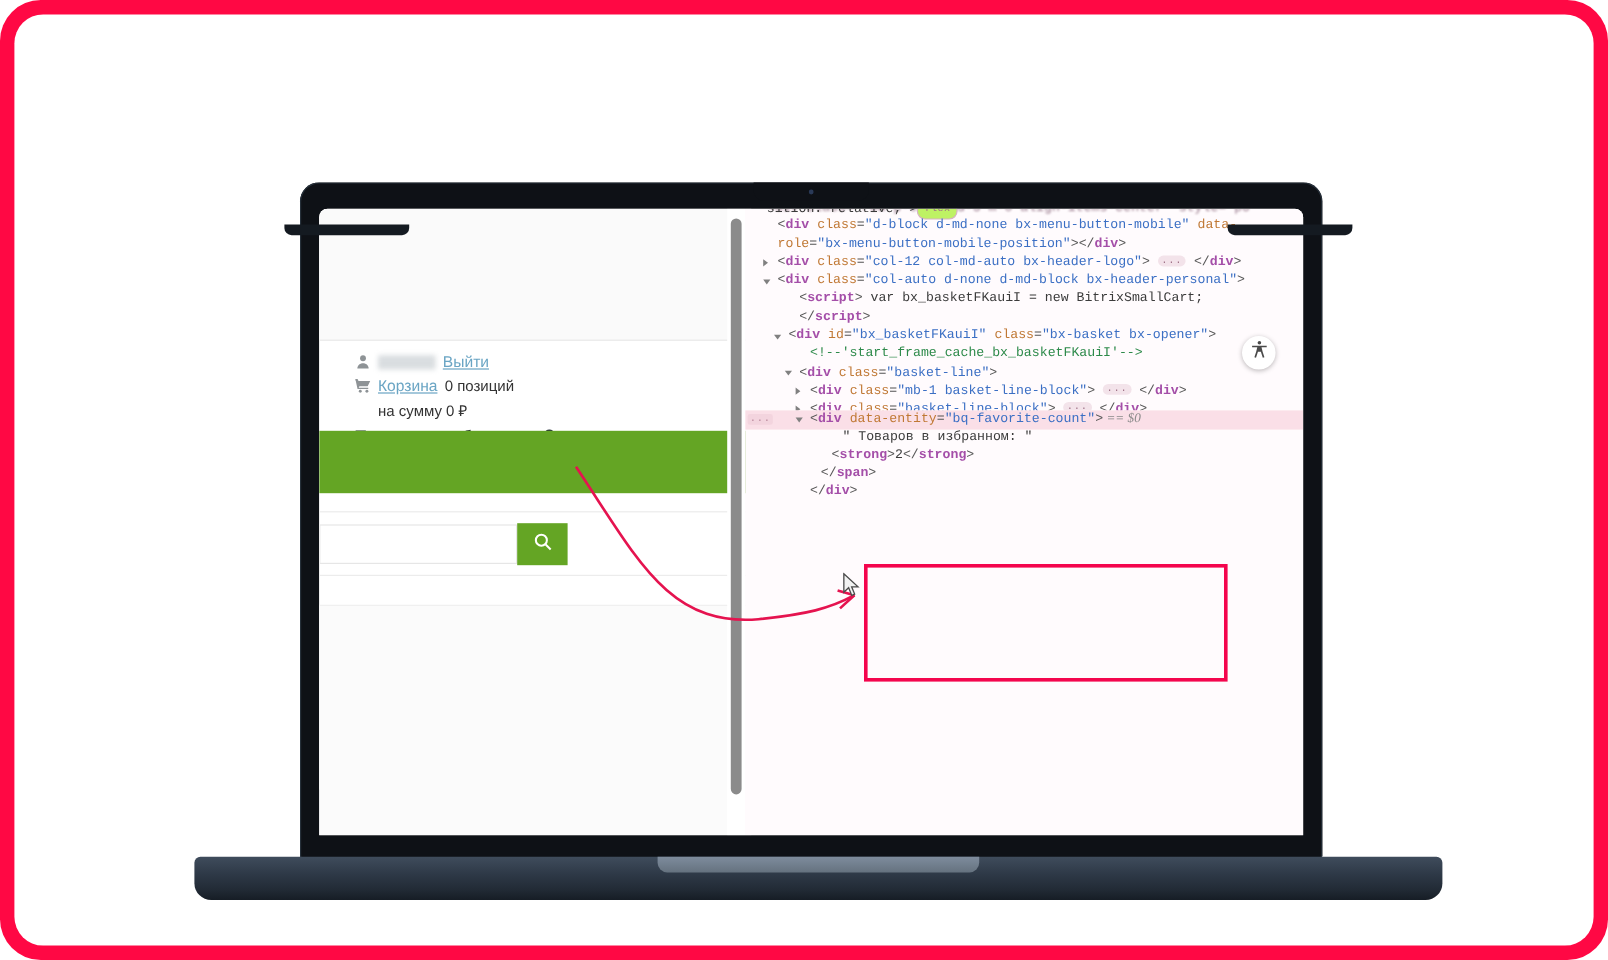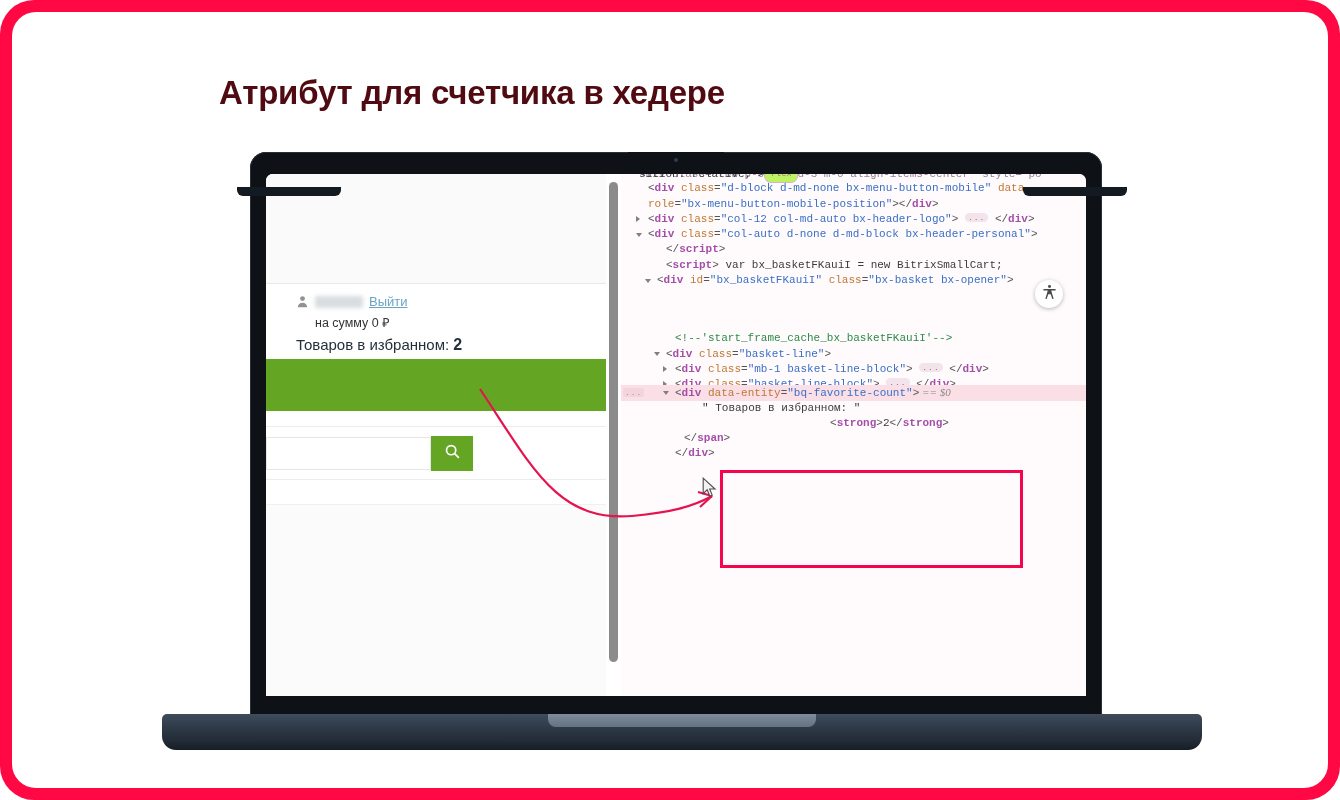--- a/index.html
+++ b/index.html
@@ -338,21 +338,20 @@
   
   #mouse-cursor { position: absolute; left: 690px; top: 465px; z-index: 55; }
   #mouse-cursor svg { width: 16px; height: 22px; }
 </style>
 </head>
 <body>
 
 <div id="slide-frame">
   <div id="slide-inner">
 
-    <div id="slide-title">Атрибут для счетчика в хедере</div>
 
     <div id="laptop">
       <div id="laptop-lid">
 
         <div id="notch"></div>
         <div id="camera-dot"></div>
 
         <div id="laptop-screen">
 
           <div id="browser-page">
@@ -363,20 +362,31 @@
                 <span class="mini-icon">
                   <svg viewBox="0 0 16 16">
                       <circle cx="8" cy="4.4" r="3"></circle>
                       <path d="M2.2 15c0-3.4 2.6-5.6 5.8-5.6S13.8 11.6 13.8 15z"></path>
                     </svg>
                 </span>
                 <span id="username-blur"></span>
                 <a class="hp-link" href="#">Выйти</a>
               </div>
 
+              <div class="hp-row">
+                <span class="mini-icon">
+                  <svg viewBox="0 0 16 16">
+                      <path d="M0 1h2.4l1 2h12l-2.6 5.4H4.3L3.6 10h9.8v1.4H2.4L0.6 3.1 0 2.4z"></path>
+                      <circle cx="5.2" cy="13.6" r="1.5"></circle>
+                      <circle cx="12" cy="13.6" r="1.5"></circle>
+                    </svg>
+                </span>
+                <a class="hp-link" href="#">Корзина</a>
+                <span class="hp-text">0 позиций</span>
+              </div>
 
               <div id="basket-sum">на сумму 0 ₽</div>
 
               <div id="favorite-count">
                 <span>Товаров в избранном:</span>
                 <strong>2</strong>
               </div>
             </div>
 
             <div id="green-banner"></div>
@@ -402,30 +412,30 @@
 
           <div id="devtools">
             <div id="top-cut-line">
               <div class="inner">&lt;div class="row p-0 pr-md-3 m-0 align-items-center" style="po</div>
             </div>
             <div id="code-scroll">
                 <div class="code-line" style="padding-left: 18px;"><span class="plain">sition: relative;"&gt;</span><span class="flex-badge">flex</span></div>
                 <div class="code-line wrapped" style="padding-left: 27px;"><span class="punct">&lt;</span><span class="tag">div</span><span class="attr"> class</span><span class="punct">=</span><span class="val">"d-block d-md-none bx-menu-button-mobile"</span><span class="attr"> data-role</span><span class="punct">=</span><span class="val">"bx-menu-button-mobile-position"</span><span class="punct">&gt;</span><span class="punct">&lt;/</span><span class="tag">div</span><span class="punct">&gt;</span></div>
                 <div class="code-line" style="padding-left: 27px;"><span class="twisty" style="left: 15px;"></span><span class="punct">&lt;</span><span class="tag">div</span><span class="attr"> class</span><span class="punct">=</span><span class="val">"col-12 col-md-auto bx-header-logo"</span><span class="punct">&gt; </span><span class="ellipsis-badge">...</span><span class="punct"> &lt;/</span><span class="tag">div</span><span class="punct">&gt;</span></div>
                 <div class="code-line" style="padding-left: 27px;"><span class="twisty open" style="left: 15px;"></span><span class="punct">&lt;</span><span class="tag">div</span><span class="attr"> class</span><span class="punct">=</span><span class="val">"col-auto d-none d-md-block bx-header-personal"</span><span class="punct">&gt;</span></div>
+                <div class="code-line" style="padding-left: 45px;"><span class="punct">&lt;</span><span class="tag">script</span><span class="punct">&gt;</span><span class="txt"> var bx_basketFKauiI = new BitrixSmallCart;</span></div>
                 <div class="code-line" style="padding-left: 45px;"><span class="punct">&lt;/</span><span class="tag">script</span><span class="punct">&gt;</span></div>
-                <div class="code-line" style="padding-left: 45px;"><span class="punct">&lt;</span><span class="tag">script</span><span class="punct">&gt;</span><span class="txt"> var bx_basketFKauiI = new BitrixSmallCart;</span></div>
                 <div class="code-line" style="padding-left: 36px;"><span class="twisty open" style="left: 24px;"></span><span class="punct">&lt;</span><span class="tag">div</span><span class="attr"> id</span><span class="punct">=</span><span class="val">"bx_basketFKauiI"</span><span class="attr"> class</span><span class="punct">=</span><span class="val">"bx-basket bx-opener"</span><span class="punct">&gt;</span></div>
-                <div class="code-line" style="padding-left: 54px; margin-top: 43px;"><span class="comment">&lt;!--'start_frame_cache_bx_basketFKauiI'--&gt;</span></div>
+                <div class="code-line" style="padding-left: 54px;"><span class="comment">&lt;!--'start_frame_cache_bx_basketFKauiI'--&gt;</span></div>
                 <div class="code-line" style="padding-left: 45px;"><span class="twisty open" style="left: 33px;"></span><span class="punct">&lt;</span><span class="tag">div</span><span class="attr"> class</span><span class="punct">=</span><span class="val">"basket-line"</span><span class="punct">&gt;</span></div>
                 <div class="code-line" style="padding-left: 54px;"><span class="twisty" style="left: 42px;"></span><span class="punct">&lt;</span><span class="tag">div</span><span class="attr"> class</span><span class="punct">=</span><span class="val">"mb-1 basket-line-block"</span><span class="punct">&gt; </span><span class="ellipsis-badge">...</span><span class="punct"> &lt;/</span><span class="tag">div</span><span class="punct">&gt;</span></div>
                 <div class="code-line" style="padding-left: 54px; height: 8px; overflow: hidden;"><span class="twisty" style="left: 42px;"></span><span class="punct">&lt;</span><span class="tag">div</span><span class="attr"> class</span><span class="punct">=</span><span class="val">"basket-line-block"</span><span class="punct">&gt; </span><span class="ellipsis-badge">...</span><span class="punct"> &lt;/</span><span class="tag">div</span><span class="punct">&gt;</span></div>
                 <div id="selected-row" class="code-line" style="padding-left: 54px;"><span id="left-dots-badge">...</span><span class="twisty open" style="left: 42px;"></span><span class="punct">&lt;</span><span class="tag">div</span><span class="attr"> data-entity</span><span class="punct">=</span><span class="val">"bq-favorite-count"</span><span class="punct">&gt;</span><span class="eq-sel">  == $0</span></div>
                 <div class="code-line" style="padding-left: 81px;"><span class="txt">" Товаров в избранном: "</span></div>
-                <div class="code-line" style="padding-left: 72px; text-align: center;"><span class="punct">&lt;</span><span class="tag">strong</span><span class="punct">&gt;</span><span class="txt">2</span><span class="punct">&lt;/</span><span class="tag">strong</span><span class="punct">&gt;</span></div>
+                <div class="code-line" style="padding-left: 72px;"><span class="punct">&lt;</span><span class="tag">strong</span><span class="punct">&gt;</span><span class="txt">2</span><span class="punct">&lt;/</span><span class="tag">strong</span><span class="punct">&gt;</span></div>
                 <div class="code-line" style="padding-left: 63px;"><span class="punct">&lt;/</span><span class="tag">span</span><span class="punct">&gt;</span></div>
                 <div class="code-line" style="padding-left: 54px;"><span class="punct">&lt;/</span><span class="tag">div</span><span class="punct">&gt;</span></div>
               </div>
 
           </div>
 
         </div>
       </div>
 
       <div id="laptop-base">

